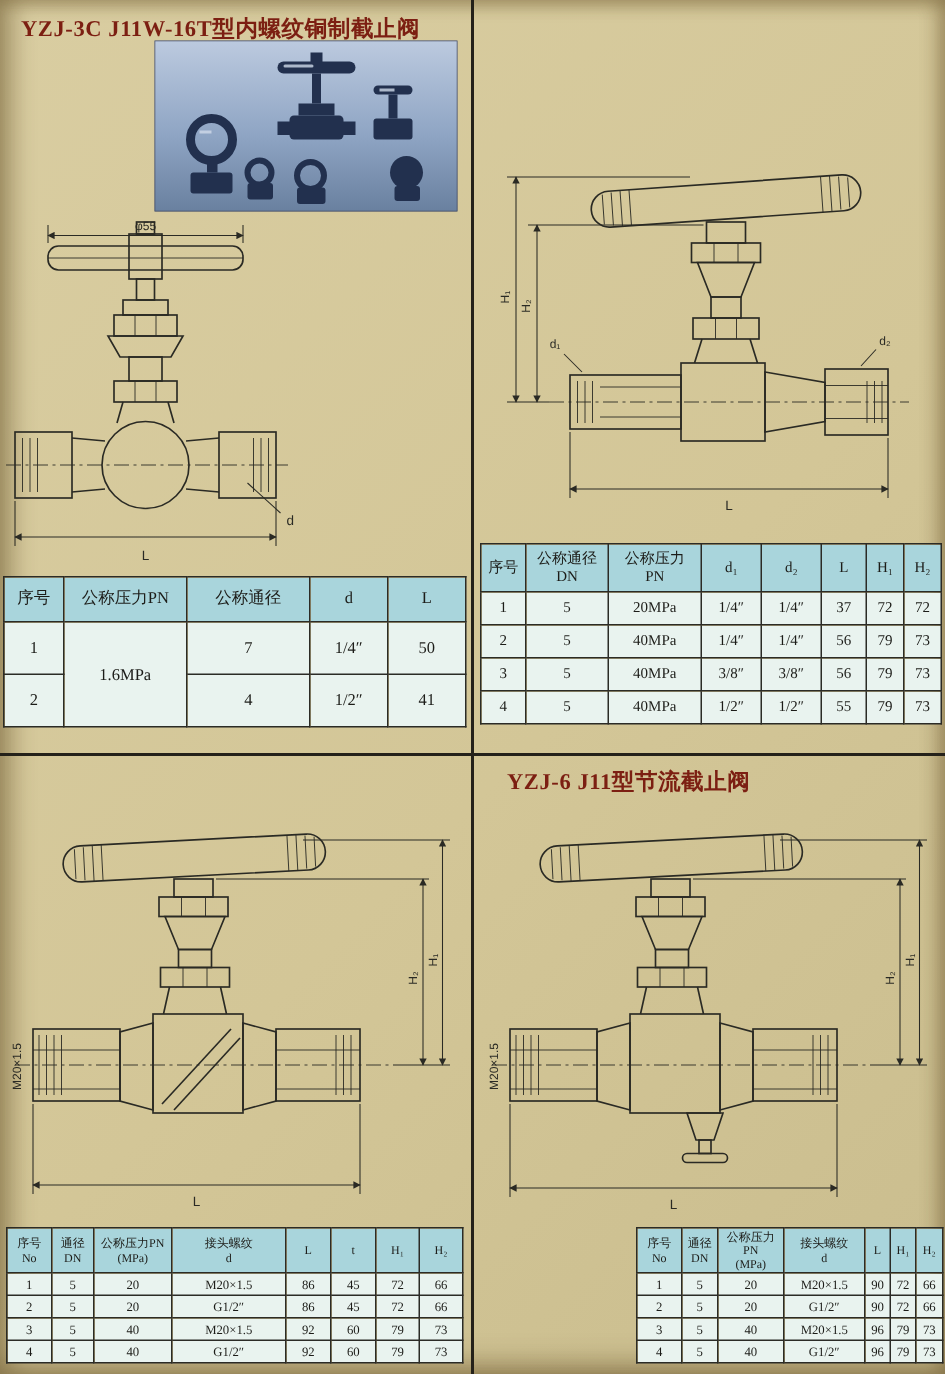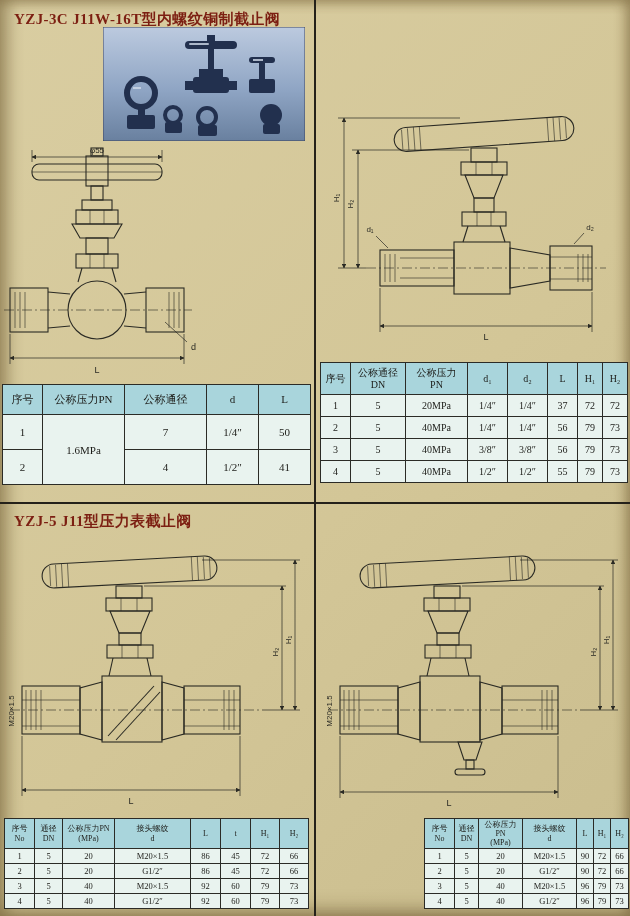--- a/index.html
+++ b/index.html
@@ -47,21 +47,21 @@
   .tbl-br th{height:30px; font-size:8px;} .tbl-br td{height:15px}
 </style>
 </head>
 <body>
 
 <div id="page">
   <div class="divider-h"></div>
   <div class="divider-v"></div>
 
   <div id="title-tl" class="sec-title">YZJ-3C J11W-16T型内螺纹铜制截止阀</div>
-  <div id="title-bl" class="sec-title">YZJ-5 J11型压力表截止阀</div>
+  <div id="title-br" class="sec-title">YZJ-6 J11型节流截止阀</div>
 
   <svg class="photo" width="202" height="114" viewBox="0 0 202 114">
     <defs>
       <linearGradient id="pg" x1="0" y1="0" x2="0" y2="1">
         <stop offset="0" stop-color="#bccadf"></stop>
           <stop offset="0.55" stop-color="#8fa5c4"></stop>
           <stop offset="1" stop-color="#69809f"></stop>
       </linearGradient>
     </defs>
     <rect width="202" height="114" fill="url(#pg)" stroke="#3c4560"></rect>

